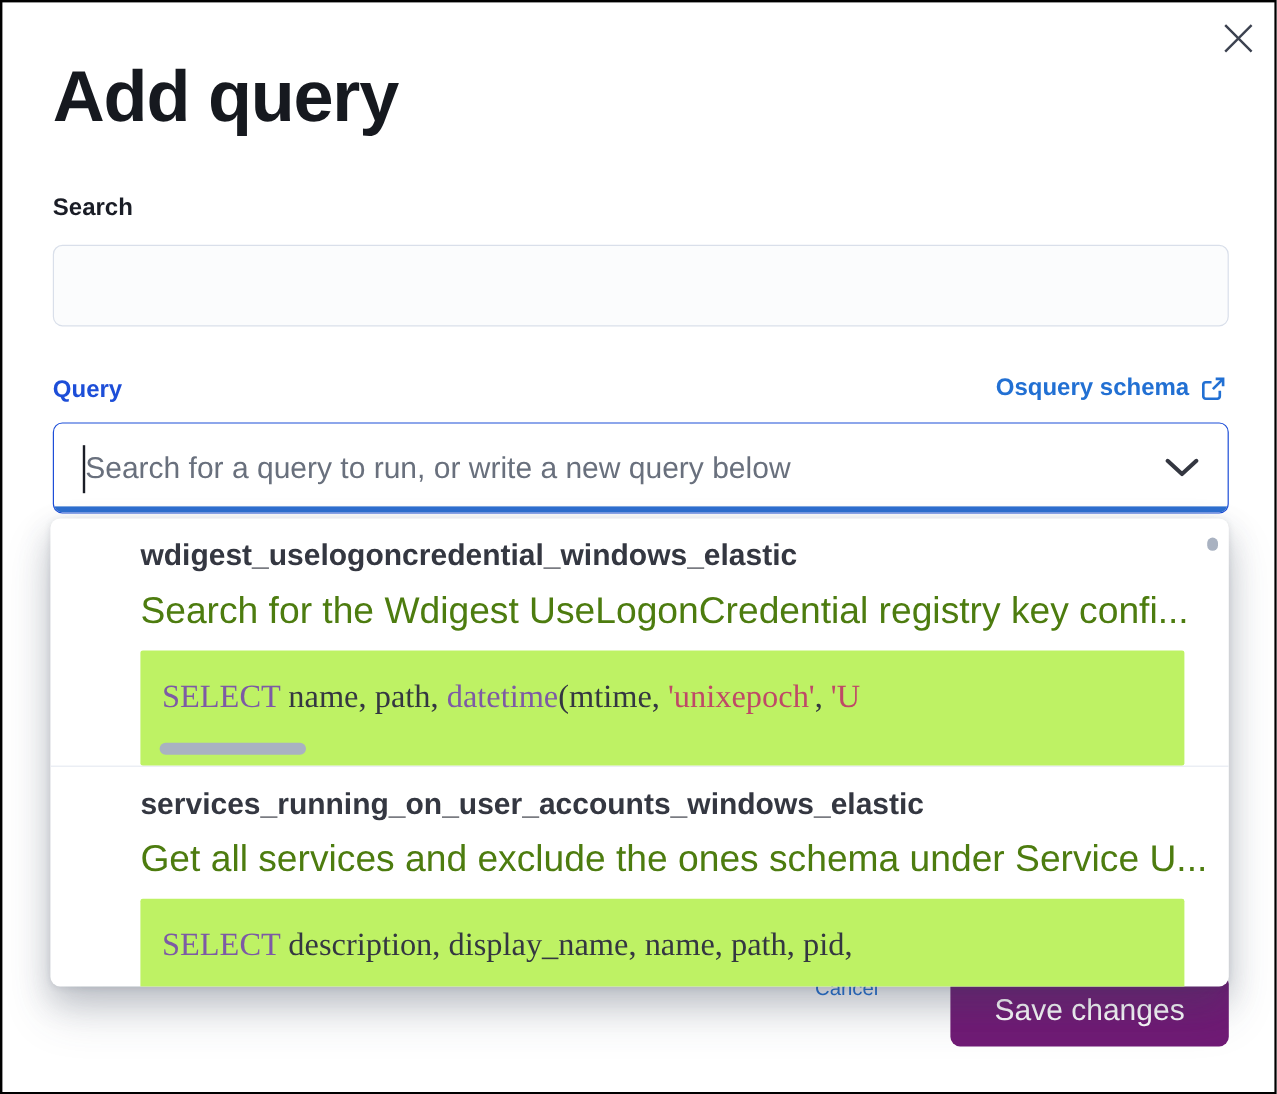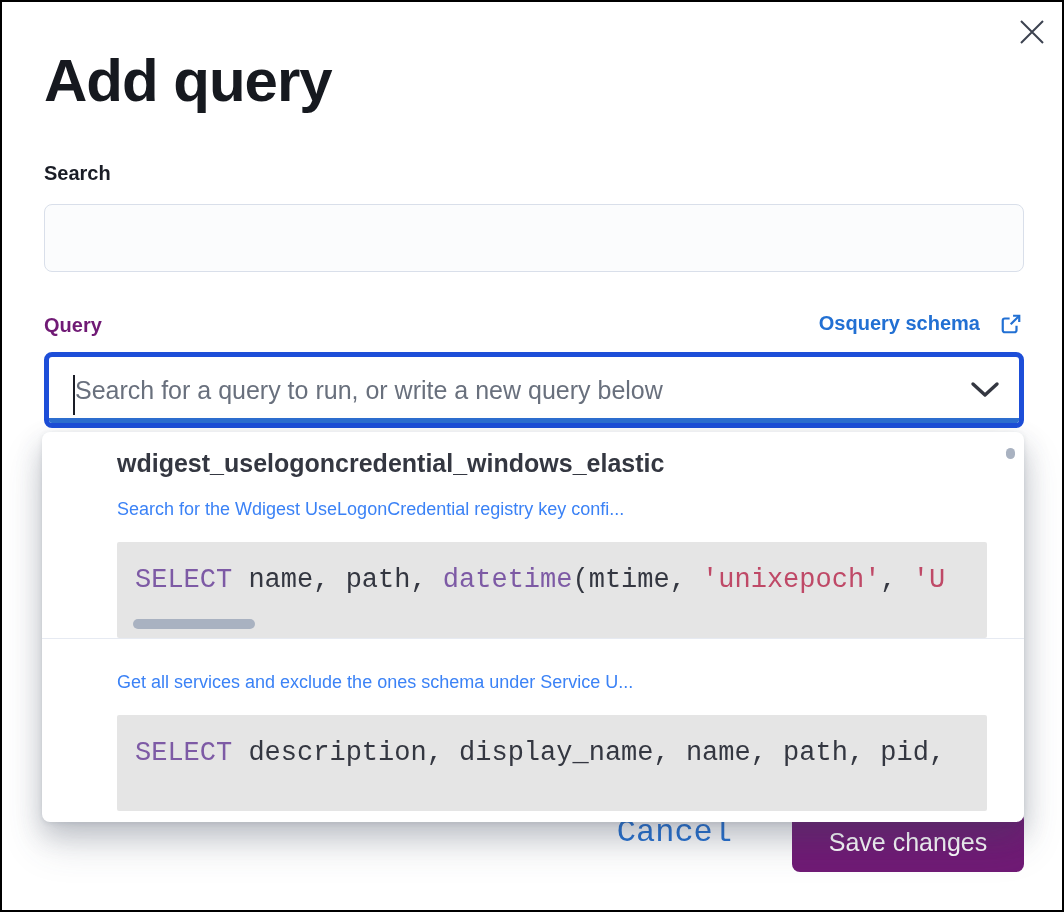--- a/index.html
+++ b/index.html
@@ -32,32 +32,32 @@
   .label-input {
     position:absolute; left:42px; top:202px; width:980px; height:68px;
     background:#fbfcfd; border:1px solid #d9dfea; border-radius:8px;
     font-size:25px; padding:0 24px; color:#343741; outline:none;
     font-family:"Liberation Sans","DejaVu Sans",sans-serif;
   }
 
   
   .query-label {
     position:absolute; left:42px; top:312px;
-    font-size:20px; font-weight:700; color:#701a75;
+    font-size:20px; font-weight:700; color:#1d4ed8;
   }
   .schema-link {
     position:absolute; right:40px; top:310px;
     font-size:20px; font-weight:700; color:#2270d3;
-    display:flex; align-items:flex-end; gap:20px; text-decoration:none; cursor:pointer;
+    display:flex; align-items:flex-end; gap:9px; text-decoration:none; cursor:pointer;
   }
 
   
   .search-box {
     position:absolute; left:42px; top:350px; width:980px; height:76px;
-    background:#ffffff; border:5px solid #1d4ed8; border-radius:8px;
+    background:#ffffff; border:1px solid #1d4ed8; border-radius:8px;
     overflow:hidden;
   }
   .search-box::after {
     content:""; position:absolute; left:0; right:0; bottom:0; height:5px;
     background:#2e6fd0;
   }
   .search-input {
     width:100%; height:100%; border:none; outline:none;
     font-size:25px; color:#343741; padding:0 60px 0 26px; background:transparent;
     font-family:"Liberation Sans","DejaVu Sans",sans-serif;
@@ -82,41 +82,41 @@
   .v-scroll-thumb {
     position:absolute; top:16px; right:9px; width:9px; height:11px;
     border-radius:5px; background:#a9b2c1;
   }
   .query-option { padding-top:14px; }
   .option-title {
     font-size:25px; font-weight:700; color:#343741; line-height:34px;
     white-space:nowrap;
   }
   .option-description {
-    margin-top:12px; font-size:18px; color:#3b82f6; line-height:34px;
+    margin-top:12px; font-size:31px; color:#4d7c0f; line-height:34px;
     white-space:nowrap;
   }
   .option-code {
-    position:relative; margin-top:16px; height:96px; background:#e5e5e5;
+    position:relative; margin-top:16px; height:96px; background:#bef264;
     border-radius:2px; padding:22px 18px 0 18px; overflow:hidden;
-    font-family:Liberation Mono, monospace;
+    font-family:Liberation Serif, serif;
     font-size:27px; line-height:32px; white-space:nowrap; color:#343741;
   }
   .code-h-scrollbar {
     position:absolute; left:16px; bottom:9px; width:122px; height:10px;
     border-radius:6px; background:#a9b2c1;
   }
   .option-divider {
     height:1px; background:#e6eaf2; margin:0 -37px 0 -75px;
   }
   .cancel-btn {
     position:absolute; right:330px; top:812px;
-    font-size:32px; font-weight:500; color:#2270d3; background:none; border:none;
+    font-size:17px; font-weight:500; color:#2270d3; background:none; border:none;
     cursor:pointer; z-index:1;
-    font-family:Liberation Mono, monospace;
+    font-family:Liberation Sans, sans-serif;
   }
   .save-btn {
     position:absolute; left:790px; top:810px; width:232px; height:60px;
     background:#701a75; color:#ffffff; border:none; border-radius:8px;
     font-size:25px; font-weight:500; cursor:pointer; z-index:1;
     font-family:"Liberation Sans","DejaVu Sans",sans-serif;
   }
 </style>
 </head>
 <body>
@@ -170,20 +170,21 @@
       <div class="option-code">
         <span><span style="color: rgb(125, 90, 165);">SELECT</span><span style="color: rgb(52, 55, 65);"> name, path, </span><span style="color: rgb(125, 90, 165);">datetime</span><span style="color: rgb(52, 55, 65);">(mtime, </span><span style="color: rgb(191, 73, 103);">'unixepoch'</span><span style="color: rgb(52, 55, 65);">, </span><span style="color: rgb(191, 73, 103);">'U</span></span>
         <div class="code-h-scrollbar"></div>
       </div>
     </div>
   </div>
 
   <div>
     <div class="option-divider"></div>
     <div class="query-option">
+      <div class="option-title">services_running_on_user_accounts_windows_elastic</div>
       <div class="option-description">Get all services and exclude the ones schema under Service U...</div>
       <div class="option-code">
         <span><span style="color: rgb(125, 90, 165);">SELECT</span><span style="color: rgb(52, 55, 65); text-align: right;"> description, display_name, name, path, pid,</span></span>
         
       </div>
     </div>
   </div>
 </div>
   </div>
 

